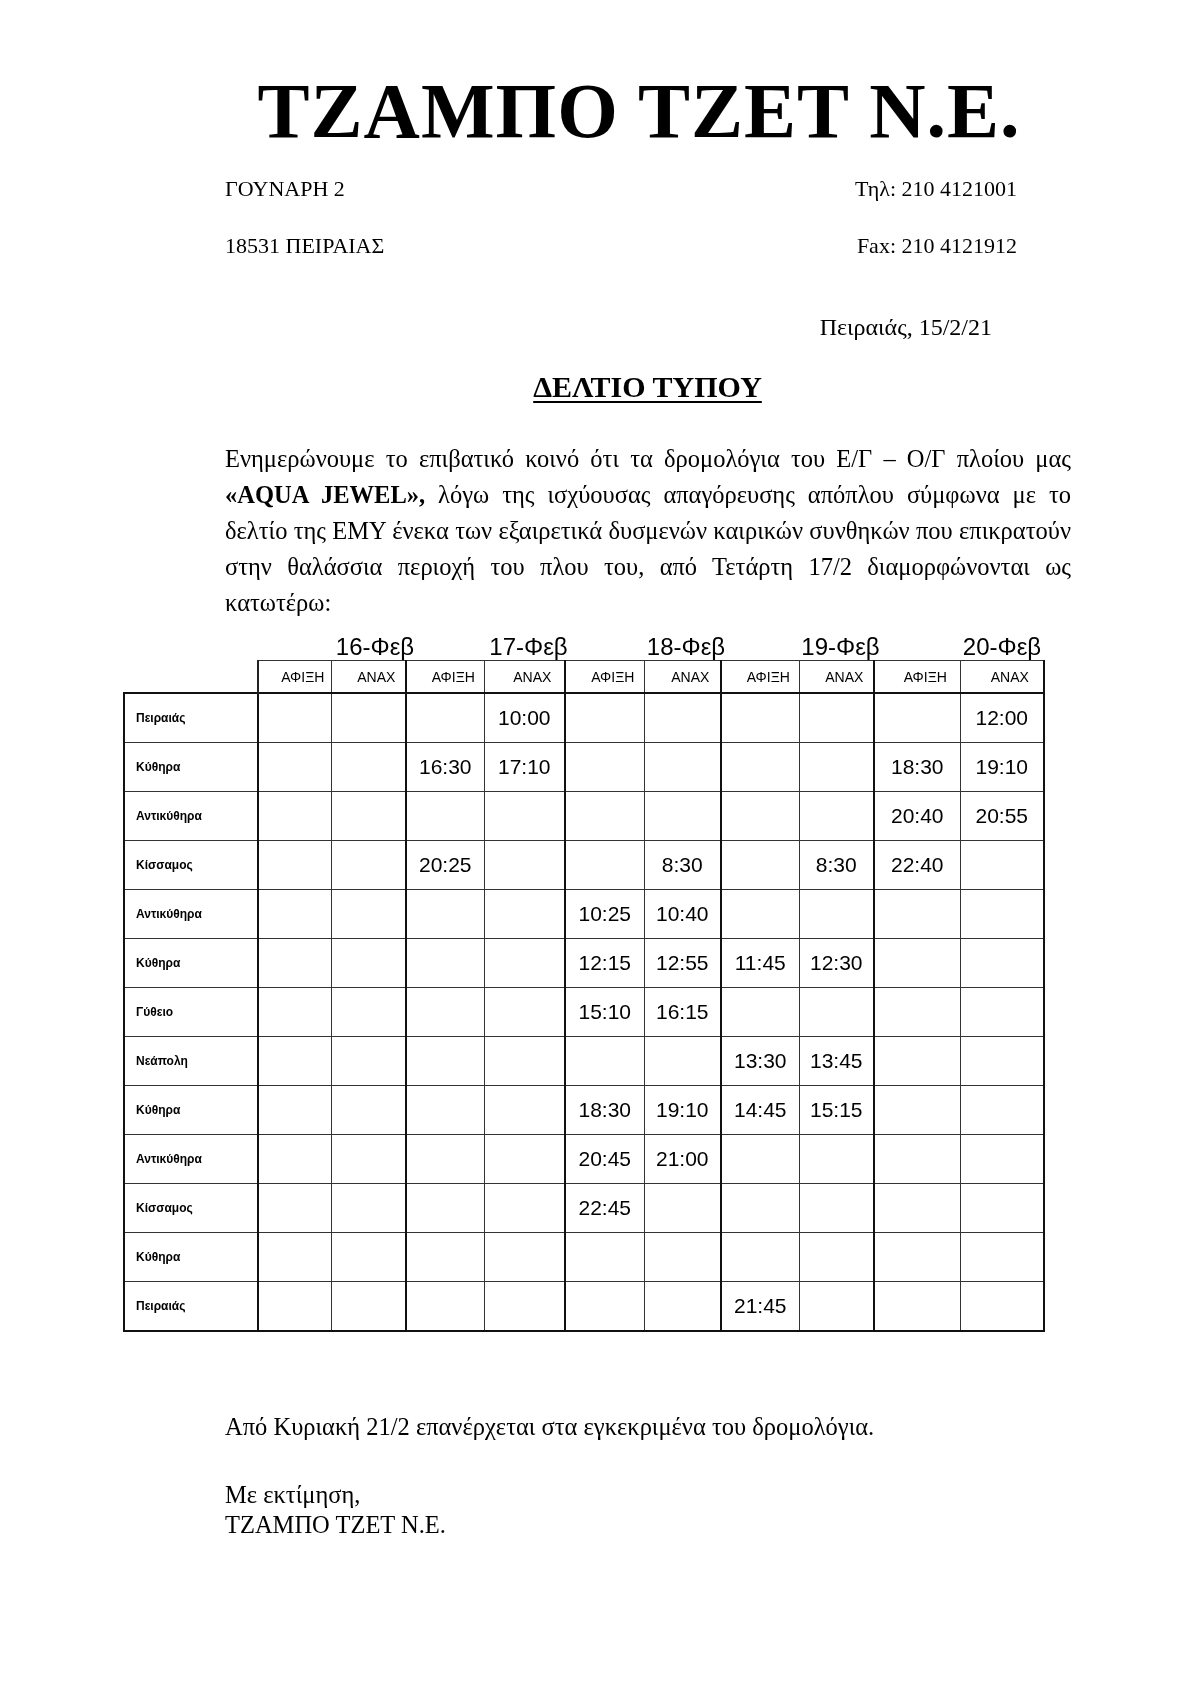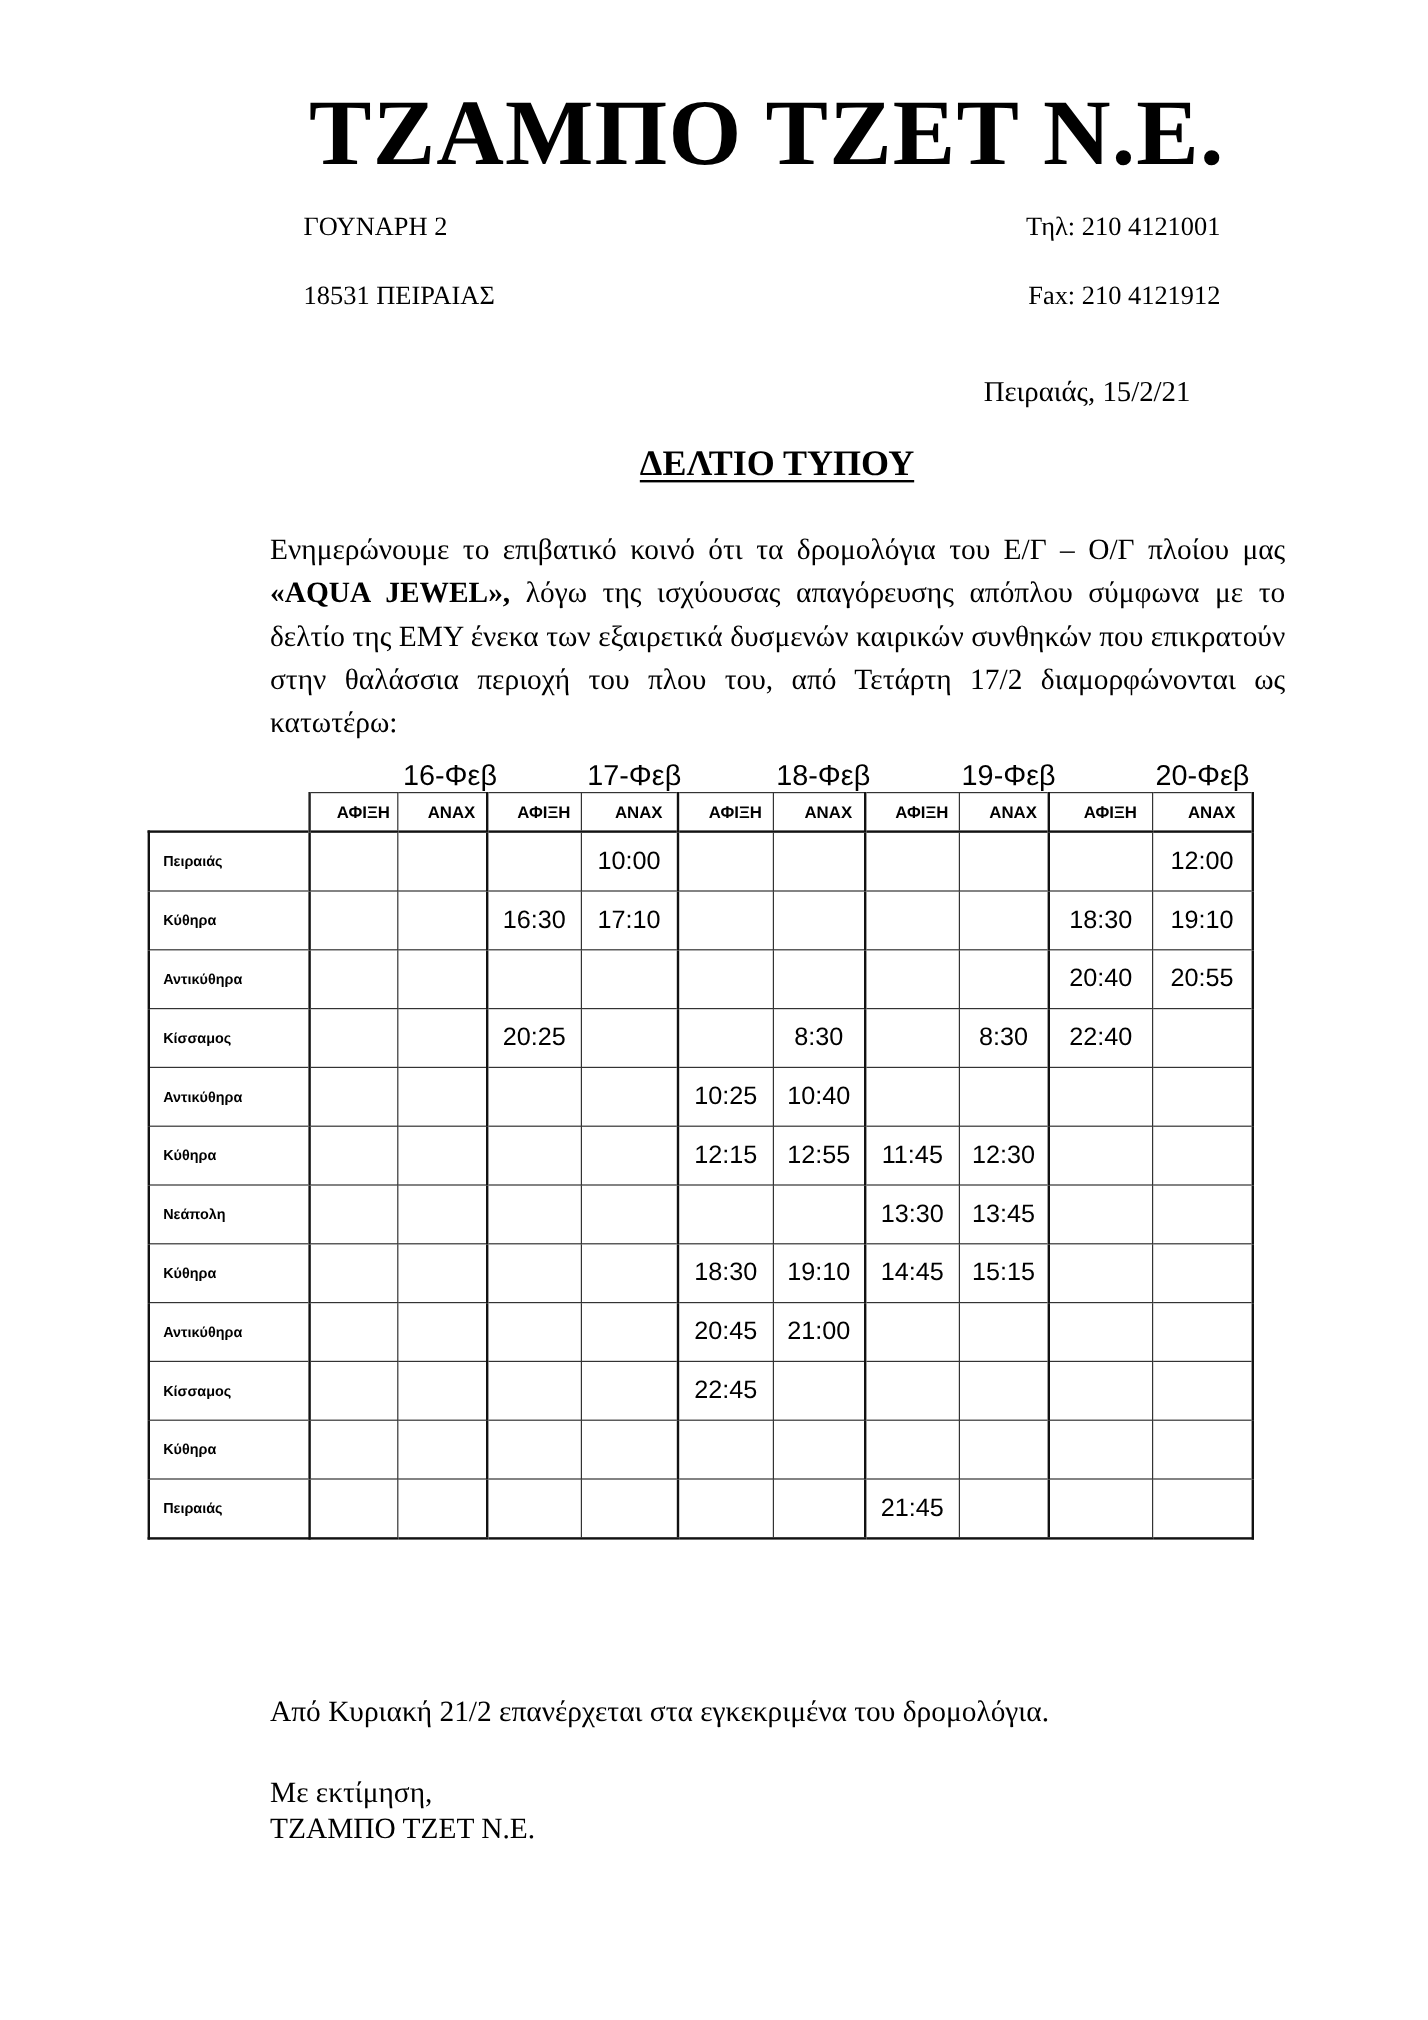--- a/index.html
+++ b/index.html
@@ -2,38 +2,38 @@
 <html><head>
 <meta charset="utf-8">
 <style>
   html, body { margin: 0; padding: 0; background: #ffffff; }
   body { width: 1190px; height: 1683px; position: relative; overflow: hidden; color: #000; }
   .serif { font-family: "Liberation Serif", "DejaVu Serif", serif; }
   .sans { font-family: "Liberation Sans", "DejaVu Sans", sans-serif; }
   .abs { position: absolute; padding-left: 44px; }
 
   .company-title { left: 0; width: 1190px; top: 72px; text-align: center; font-size: 78px; font-weight: bold; letter-spacing: 1px; line-height: 1; }
-  .addr { font-size: 22px; line-height: 1; margin-left: 28px; }
+  .addr { font-size: 22px; line-height: 1; }
   .addr-left { left: 181px; }
   .addr-right { right: 173px; text-align: right; }
   .date-line { right: 198px; top: 314px; font-size: 24px; }
   .doc-heading { left: 0; width: 1207px; top: 370px; text-align: center; font-size: 30px; font-weight: bold; text-decoration: underline; text-decoration-thickness: 2px; text-underline-offset: 4px; }
 
   .body-text { left: 181px; width: 846px; top: 441px; font-size: 24.5px; line-height: 36px; text-align: justify; }
   .body-text .bold { font-weight: bold; }
 
   
   .dates-row { left: 257px; top: 634px; height: 26px; display: flex; }
   .dates-row div { font-size: 24px; text-align: center; line-height: 26px; }
 
   table.schedule { position: absolute; left: 123px; top: 660px; border-collapse: collapse; table-layout: fixed; }
   table.schedule td, table.schedule th { border: 1.5px solid #333; padding: 0; text-align: center; font-family: "Liberation Sans", "DejaVu Sans", sans-serif; }
   table.schedule .corner { border: none; border-right: 2px solid #222; }
   table.schedule .day-name th { height: 31px; font-size: 21px; font-weight: normal; }
-  table.schedule .sub-head th { height: 31px; font-size: 14px; font-weight: bold; padding-left: 16px; }
+  table.schedule .sub-head th { height: 31px; font-size: 14px; font-weight: normal; padding-left: 16px; }
   table.schedule .data-row td { height: 48px; font-size: 21px; }
   table.schedule .data-row td.label { text-align: left; padding-left: 11px; font-size: 12px; font-weight: bold; border-left: 2.5px solid #111; }
   table.schedule .thick-l { border-left: 2.5px solid #111 !important; }
   table.schedule .top-thick td { border-top: 2.5px solid #111; }
   table.schedule .bottom-thick td { border-bottom: 2.5px solid #111; }
   table.schedule .thick-r { border-right: 2.5px solid #111 !important; }
   table.schedule .day-name th { border-top: 2.5px solid #111; }
 
   .closing { left: 181px; font-size: 24.5px; line-height: 30px; }
 </style>
@@ -163,20 +163,33 @@
         <td class="thick-l"></td>
         <td class=""></td>
         <td class="thick-l">12:15</td>
         <td class="">12:55</td>
         <td class="thick-l">11:45</td>
         <td class="">12:30</td>
         <td class="thick-l"></td>
         <td class="thick-r"></td>
       </tr>
       <tr class="data-row">
+        <td class="label thick-r">Γύθειο</td>
+        <td class="thick-l"></td>
+        <td class=""></td>
+        <td class="thick-l"></td>
+        <td class=""></td>
+        <td class="thick-l">15:10</td>
+        <td class="">16:15</td>
+        <td class="thick-l"></td>
+        <td class=""></td>
+        <td class="thick-l"></td>
+        <td class="thick-r"></td>
+      </tr>
+      <tr class="data-row">
         <td class="label thick-r">Νεάπολη</td>
         <td class="thick-l"></td>
         <td class=""></td>
         <td class="thick-l"></td>
         <td class=""></td>
         <td class="thick-l"></td>
         <td class=""></td>
         <td class="thick-l">13:30</td>
         <td class="">13:45</td>
         <td class="thick-l"></td>

